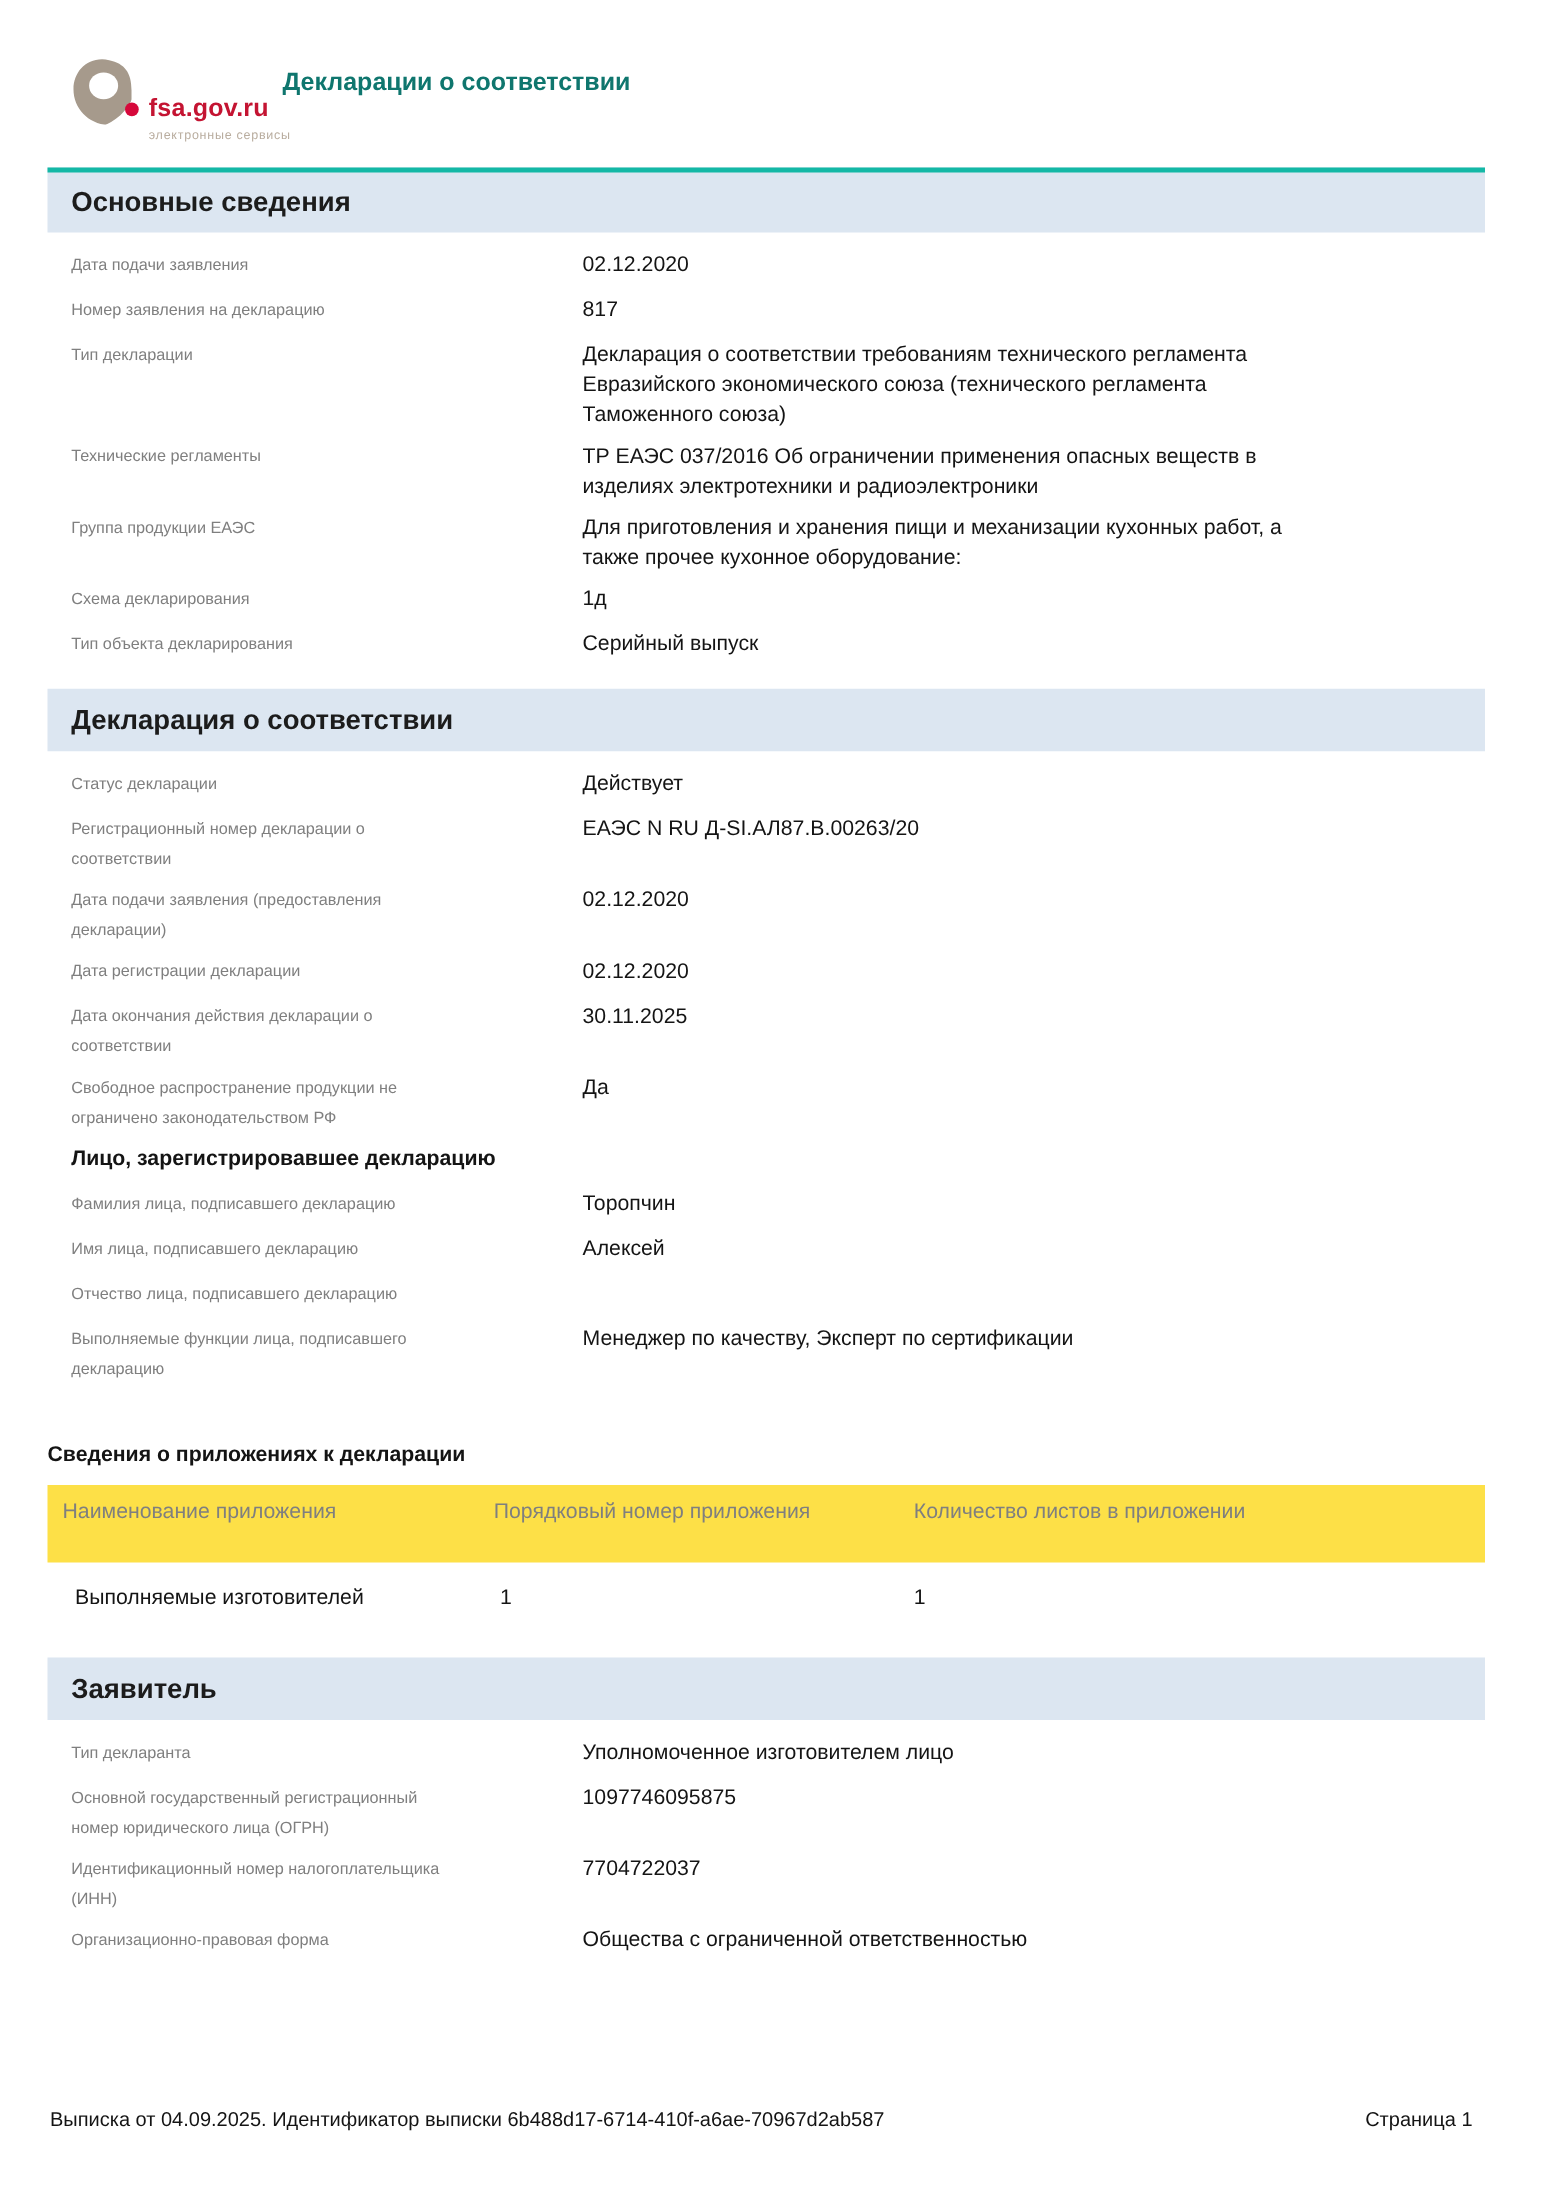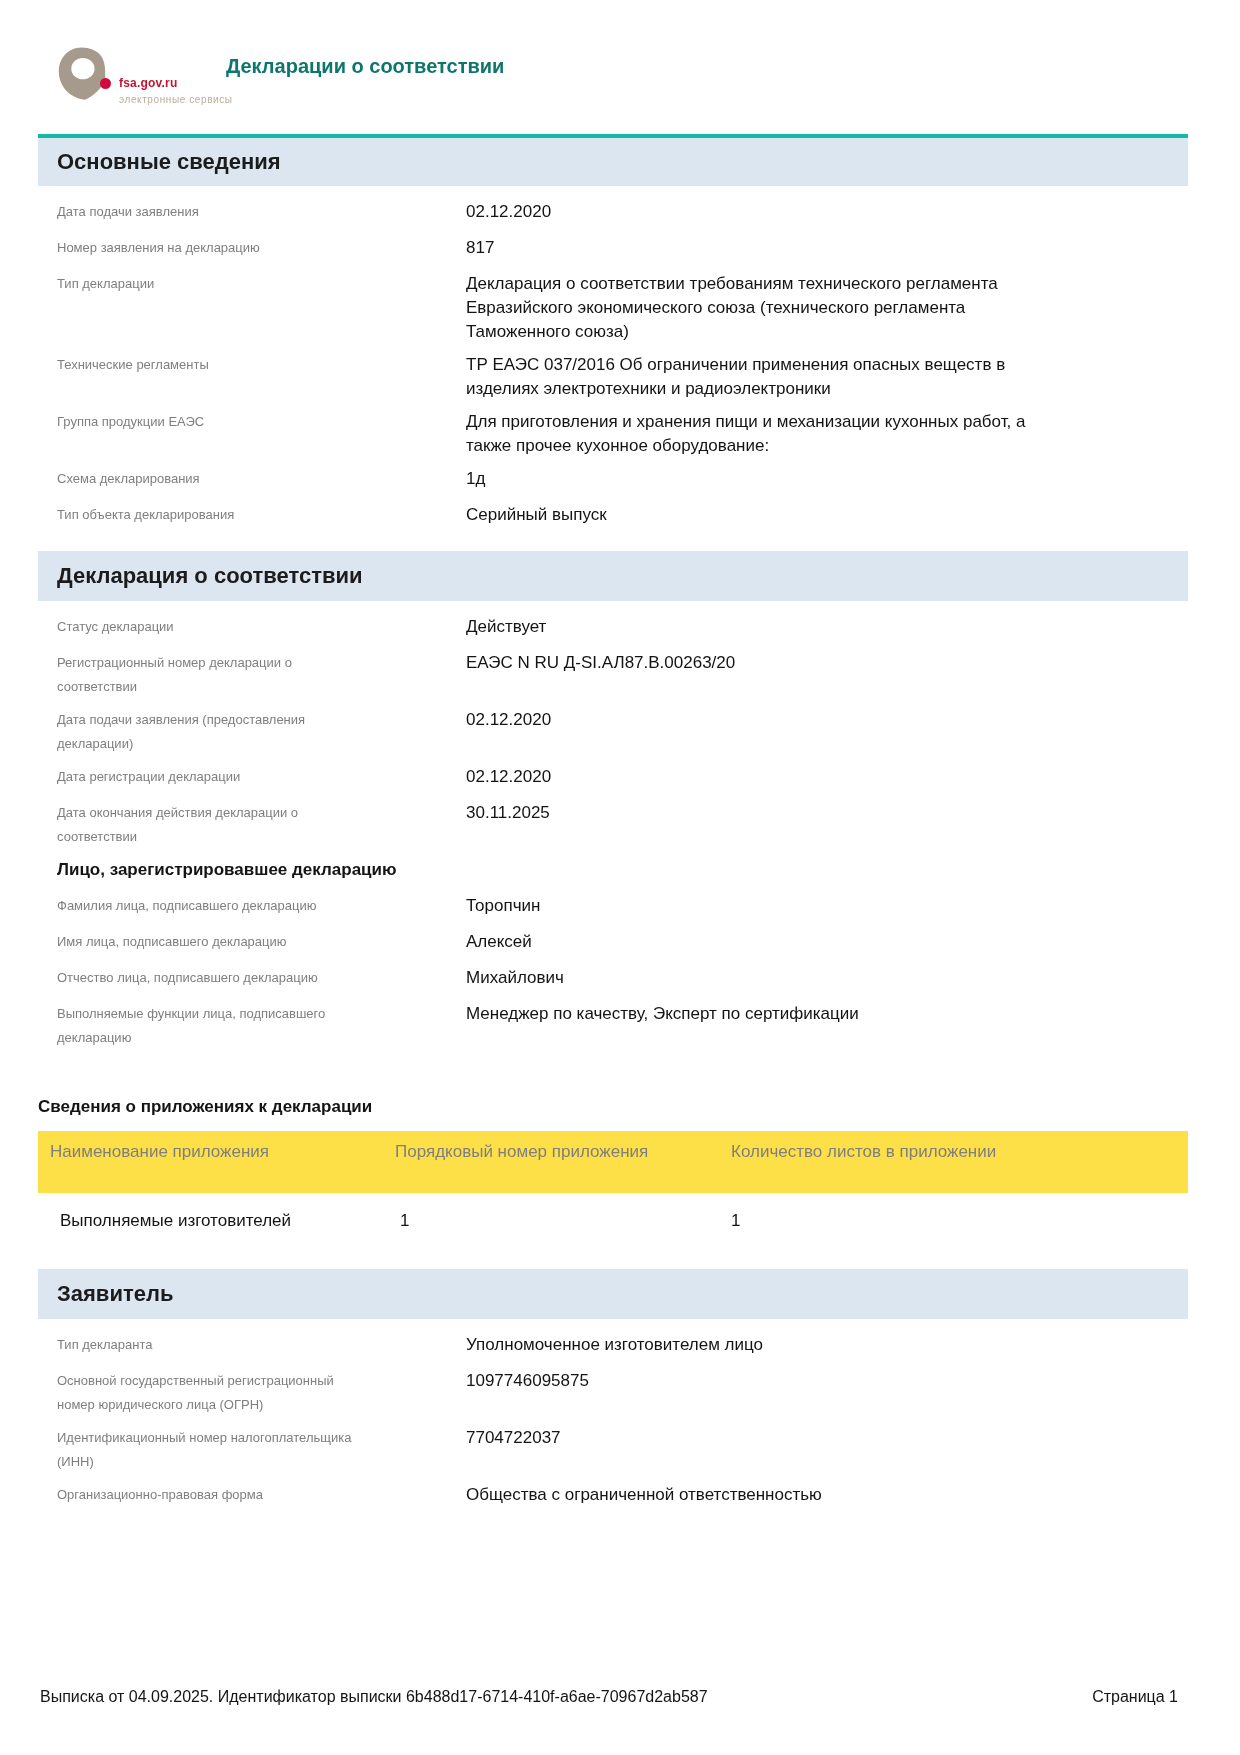--- a/index.html
+++ b/index.html
@@ -7,21 +7,21 @@
     position:relative; width:1240px; height:1755px; background:#ffffff;
     font-family:"Liberation Sans", sans-serif; color:#1a1a1a; overflow:hidden;
   }
 
   
   .brand { position:absolute; left:57px; top:46px; display:flex; align-items:flex-start; }
   .glyph-box { width:50px; height:56px; }
   .brand-right { margin-left:5px; margin-top:30px; display:flex; flex-direction:column; }
   .site-line { display:flex; align-items:center; }
   .dot { width:11px; height:11px; border-radius:50%; background:#d6083b; margin-right:8px; margin-left:-12px; }
-  .site { font-size:12px; font-weight:bold; color:#c41432; letter-spacing:0.2px; }
+  .site { font-size:20px; font-weight:bold; color:#c41432; letter-spacing:0.2px; }
   .tagline { font-size:10px; color:#b9ad9f; letter-spacing:0.6px; margin-top:4px; margin-left:7px; }
   .page-title { position:absolute; left:226px; top:55px; font-size:20px; font-weight:bold; color:#0f766e; }
 
   
   .content { position:absolute; top:134px; left:38px; width:1150px; }
 
   .section-bar {
     background:#dce6f1; height:50px; box-sizing:border-box;
     display:flex; align-items:center; padding-left:19px;
     font-size:22px; font-weight:bold; color:#1c1c1c;
@@ -137,34 +137,38 @@
       </div>
       <div class="row">
         <div class="label">Дата регистрации декларации</div>
         <div class="value">02.12.2020</div>
       </div>
       <div class="row">
         <div class="label">Дата окончания действия декларации о
 соответствии</div>
         <div class="value">30.11.2025</div>
       </div>
+      <div class="row">
+        <div class="label">Свободное распространение продукции не
+ограничено законодательством РФ</div>
+        <div class="value">Да</div>
+      </div>
 
       <div class="subheading">Лицо, зарегистрировавшее декларацию</div>
 
       <div class="row">
         <div class="label">Фамилия лица, подписавшего декларацию</div>
         <div class="value">Торопчин</div>
       </div>
       <div class="row">
         <div class="label">Имя лица, подписавшего декларацию</div>
         <div class="value">Алексей</div>
       </div>
       <div class="row">
         <div class="label">Отчество лица, подписавшего декларацию</div>
-        <div class="value">Михайлович</div>
       </div>
       <div class="row">
         <div class="label">Выполняемые функции лица, подписавшего
 декларацию</div>
         <div class="value">Менеджер по качеству, Эксперт по сертификации</div>
       </div>
     </div>
 
     <div class="attachments-title">Сведения о приложениях к декларации</div>
     <div class="attach-head">

